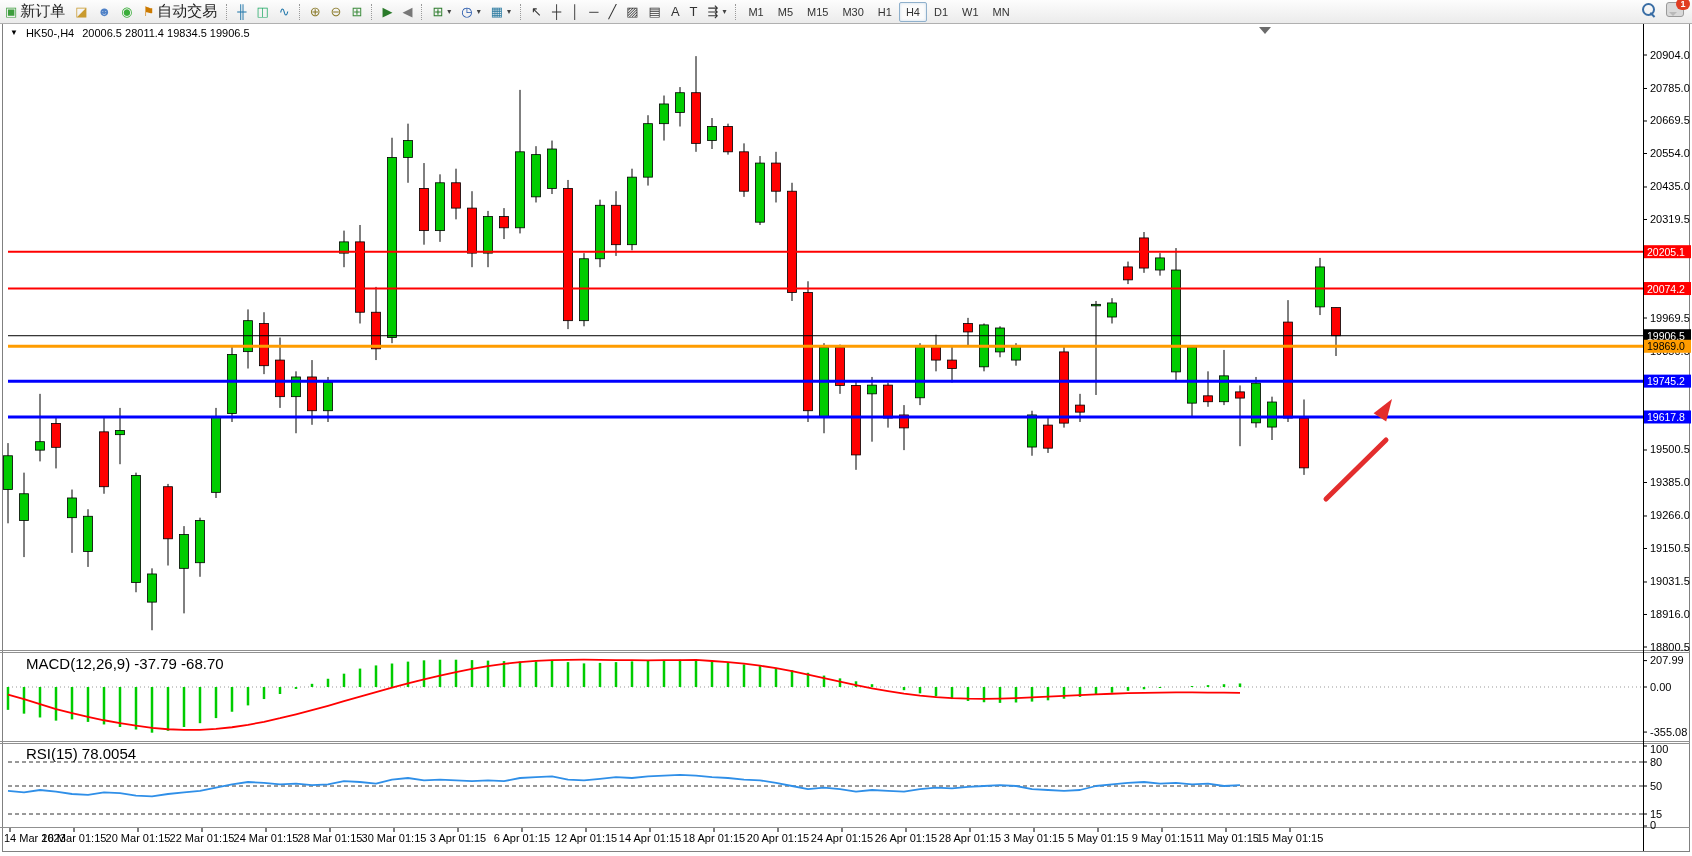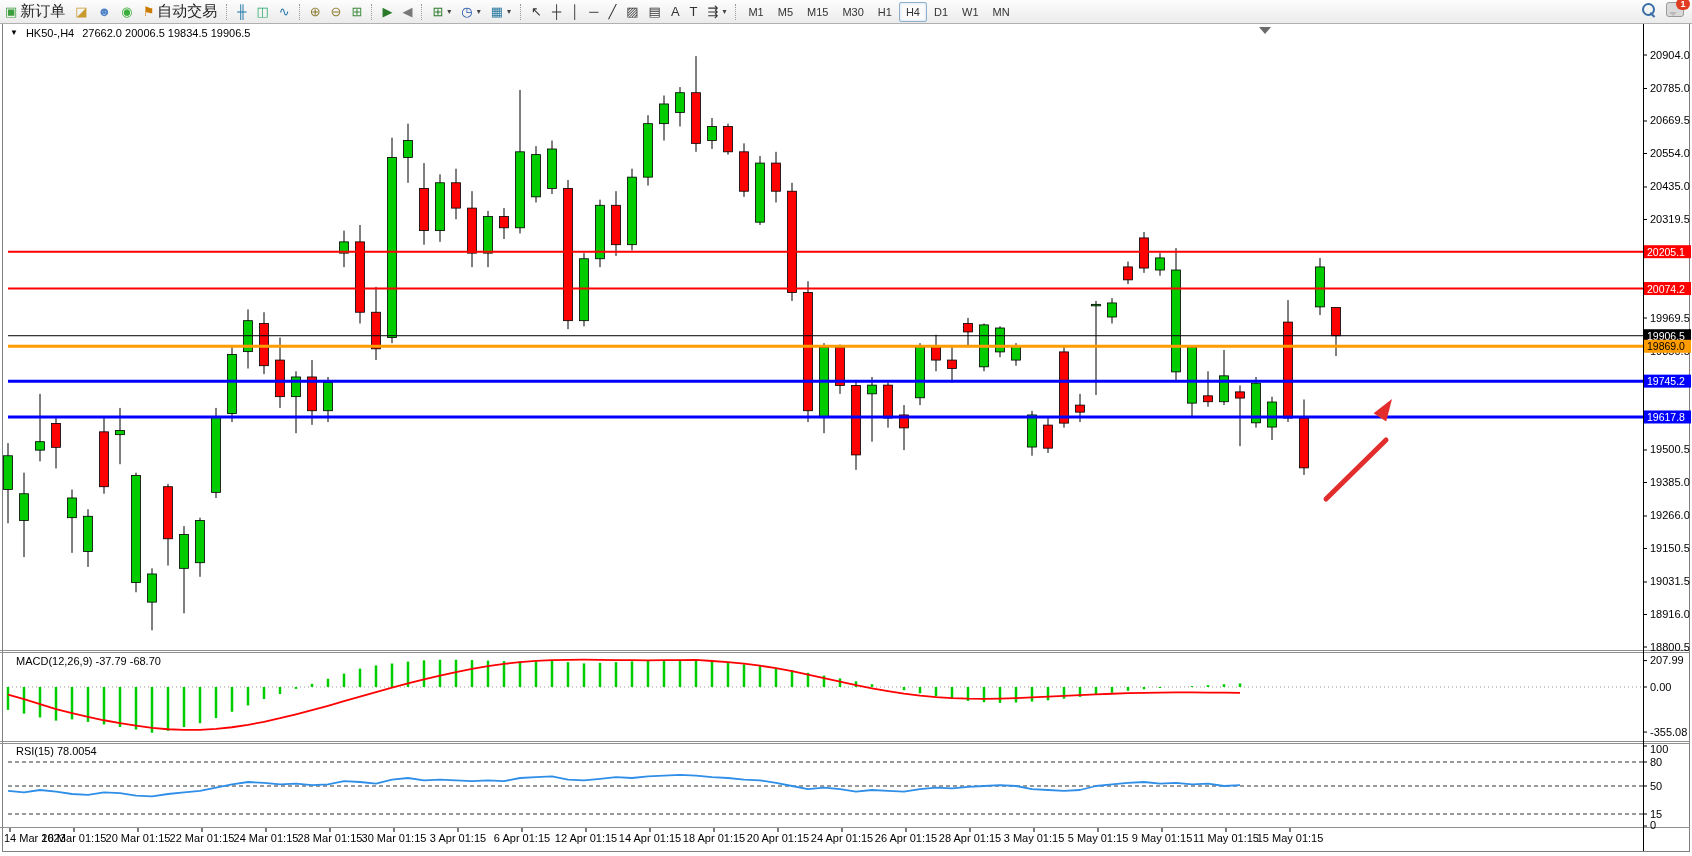--- a/index.html
+++ b/index.html
@@ -19,21 +19,21 @@
   .tb-right{position:absolute;right:8px;top:2px;display:flex;align-items:center;gap:10px;}
   .search-glass{position:relative;width:14px;height:14px;}
   .search-glass .lens{position:absolute;left:0;top:0;width:9px;height:9px;border:2px solid #3a6ea5;border-radius:50%;}
   .search-glass .stick{position:absolute;left:9px;top:9px;width:6px;height:2px;background:#3a6ea5;transform:rotate(45deg);transform-origin:0 0;}
   .chat-ico{position:relative;width:16px;height:13px;background:#d9d9d9;border:1px solid #9a9a9a;border-radius:3px;}
   .chat-ico:after{content:"";position:absolute;left:2px;bottom:-4px;border:4px solid transparent;border-top-color:#b9b9b9;}
   .chat-badge{position:absolute;right:-7px;top:-5px;min-width:12px;height:12px;background:#e03c21;color:#fff;
               border-radius:7px;font-size:9px;font-weight:bold;text-align:center;line-height:12px;padding:0 1px;}
   .chart-title{position:absolute;top:27px;left:10px;font-size:11px;color:#000;display:flex;gap:8px;z-index:4;}
   .chart-title .tri{font-size:8px;margin-top:1px;}
-  .ind-label{position:absolute;left:16px;font-size:11px;color:#000;z-index:4;}
+  .ind-label{position:absolute;left:26px;font-size:15px;color:#000;z-index:4;}
   svg{position:absolute;left:0;top:0;}
   svg text{font-family:"Liberation Sans",sans-serif;}
 </style>
 </head>
 <body>
 
 <div class="screen">
   <div class="toolbar" id="toolbar">
       <div class="tb-btn">
         <span class="glyph" style="color: rgb(61, 158, 61);">▣</span>
@@ -141,21 +141,21 @@
         <span class="stick"></span>
       </div>
     <div class="chat-ico">
         <span class="chat-badge">1</span>
       </div>
   </div>
 
   <div class="chart-title">
     <span class="tri">▼</span>
     <span style="font-weight:normal;">HK50-,H4</span>
-    <span>27662.0 20006.5 19834.5 19906.5</span>
+    <span>20006.5 28011.4 19834.5 19906.5</span>
   </div>
 
   <div class="ind-label" style="top:655px">MACD(12,26,9) -37.79 -68.70</div>
   <div class="ind-label" style="top:745px">RSI(15) 78.0054</div>
 
   <svg id="chart-svg" width="1692" height="856">
       <rect x="2.5" y="23.5" width="1687" height="828" fill="none" stroke="#808080"></rect>
       <line x1="8" y1="443.10086682427107" x2="8" y2="523.3102555442981" stroke="#000000" stroke-width="1"></line>
       <rect x="3.5" y="455.7655071484859" width="9" height="33.77237419790612" fill="#00cc00" stroke="#000" stroke-width="0.8"></rect>
       <line x1="24" y1="472.6516942474389" x2="24" y2="557.0826297422043" stroke="#000000" stroke-width="1"></line>

